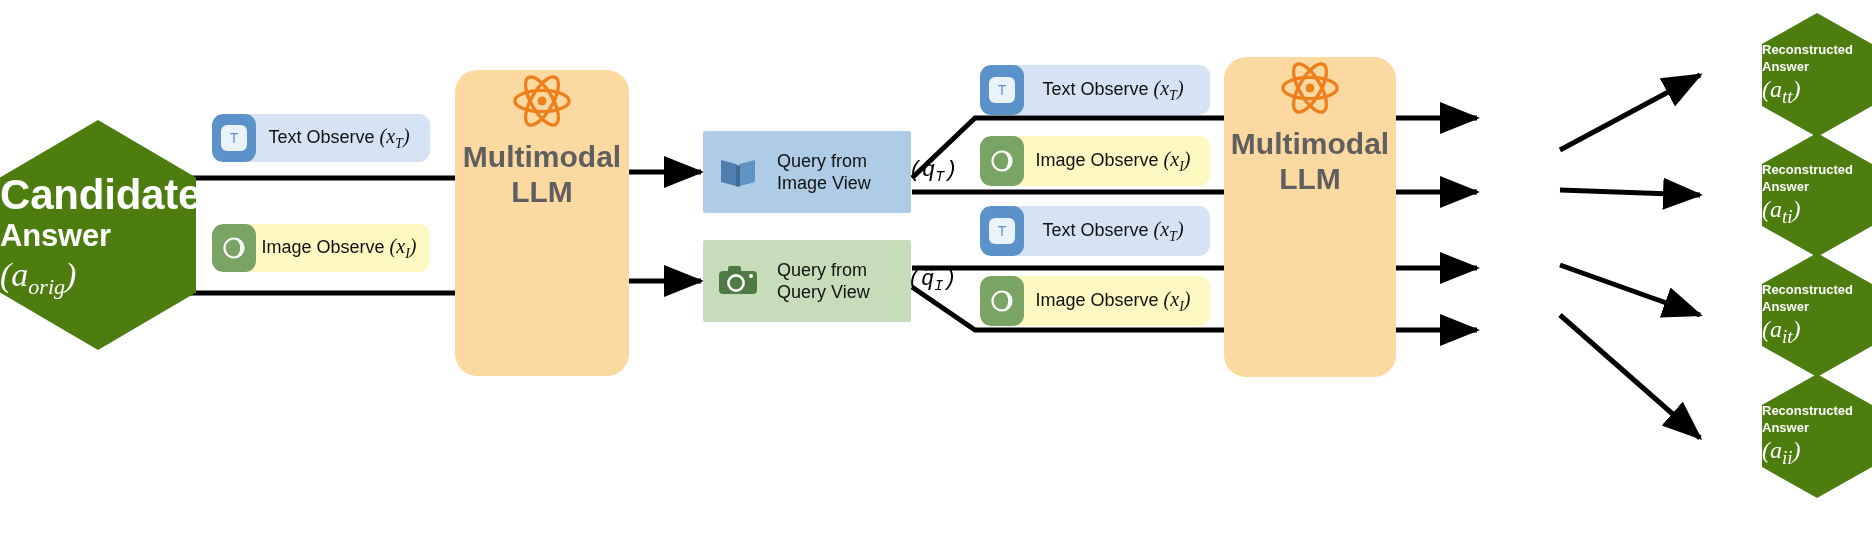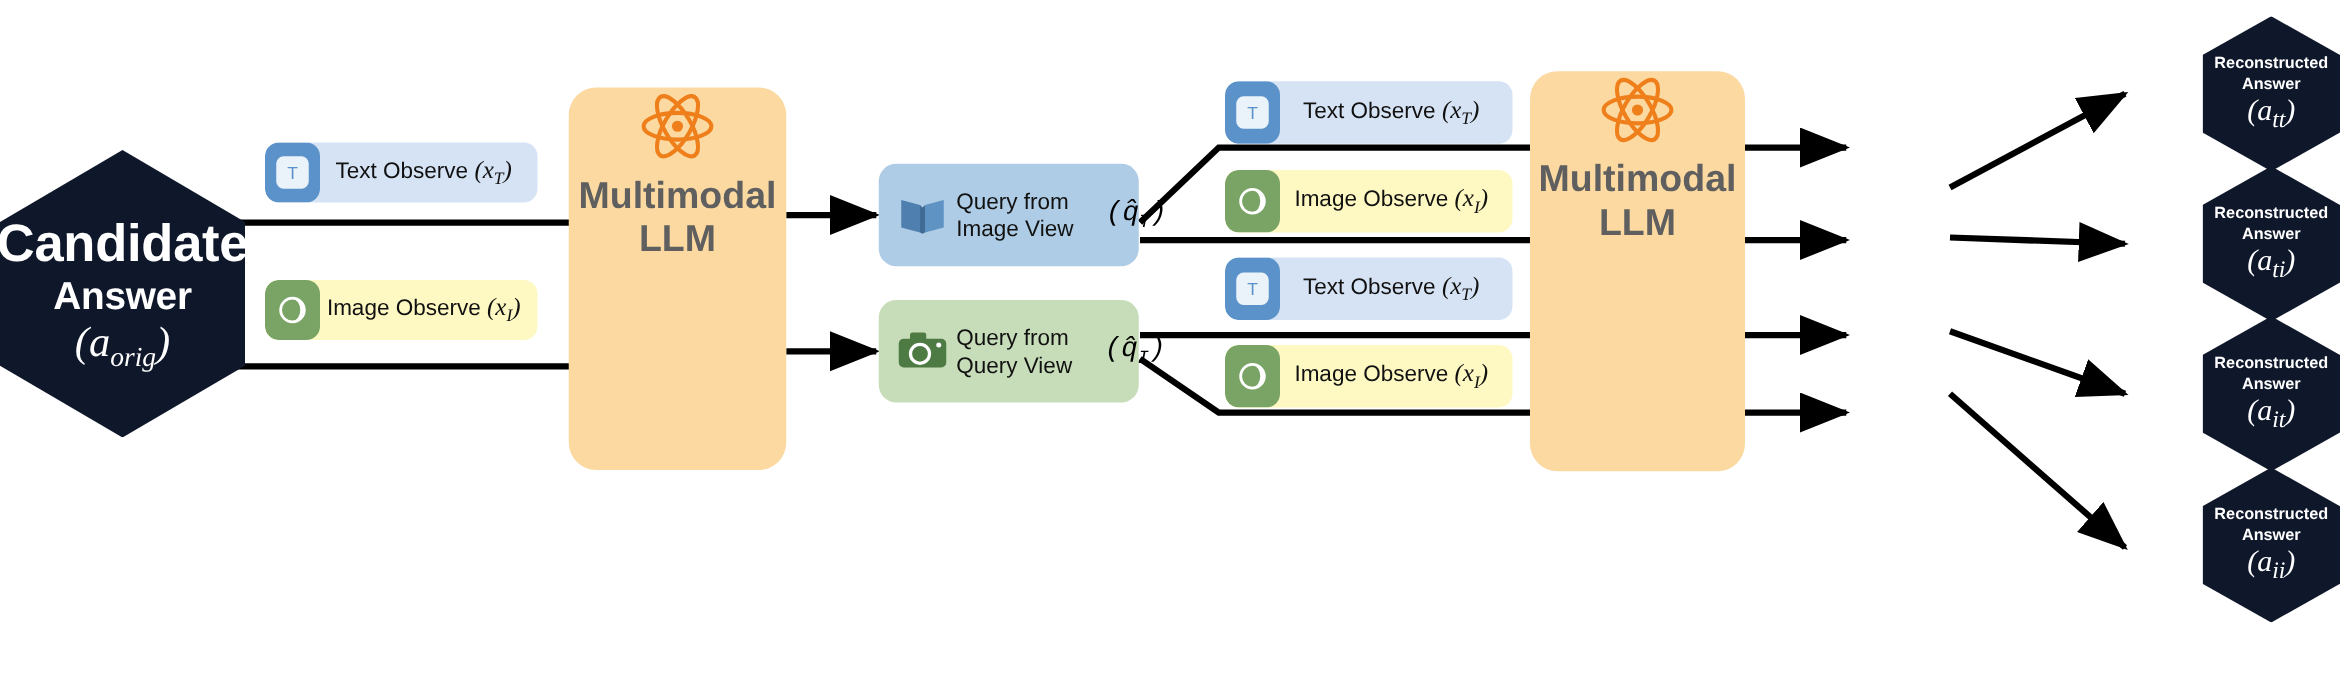--- a/index.html
+++ b/index.html
@@ -16,26 +16,26 @@
   #stage {
     position: relative;
     width: 1872px;
     height: 545px;
     background: #ffffff;
   }
   .abs { position: absolute; }
 
   
   .hex {
-    background: #0f172a;
+    background: #4d7c0f;
     -webkit-clip-path: polygon(50% 0%, 100% 25%, 100% 75%, 50% 100%, 0% 75%, 0% 25%);
     clip-path: polygon(50% 0%, 100% 25%, 100% 75%, 50% 100%, 0% 75%, 0% 25%);
     display: flex;
     flex-direction: column;
-    align-items: center;
+    align-items: flex-start;
     justify-content: center;
     color: #ffffff;
     text-align: center;
     box-sizing: border-box;
   }
   .hex-big { width: 196px; height: 230px; }
   .hex-big .hl1 { font-size: 42px; font-weight: bold; line-height: 1.14; letter-spacing: -0.2px; }
   .hex-big .hl2 { font-size: 31px; font-weight: bold; line-height: 1.14; letter-spacing: -0.2px; }
   .hex-big .hsym { font-family: "Liberation Serif", serif; font-style: italic; font-size: 34px; margin-top: 2px; }
   .hex-big .hsym .sub { font-size: 22px; vertical-align: sub; font-style: italic; }
@@ -106,25 +106,26 @@
     font-size: 30px;
     font-weight: bold;
     color: #5f5f5f;
     text-align: center;
     line-height: 1.15;
     margin-top: 8px;
   }
 
   
   .query {
-    border-radius: 14px;
+    border-radius: 2px;
     display: flex;
     align-items: center;
     box-sizing: border-box;
     padding: 0 12px;
+    gap: 12px;
   }
   .query .qicon { flex: 0 0 46px; display:flex; align-items:center; justify-content:center; }
   .query .qtext {
     font-size: 18px;
     color: #111111;
     line-height: 1.25;
     white-space: nowrap;
     padding-left: 4px;
   }
   .query .qsym {

